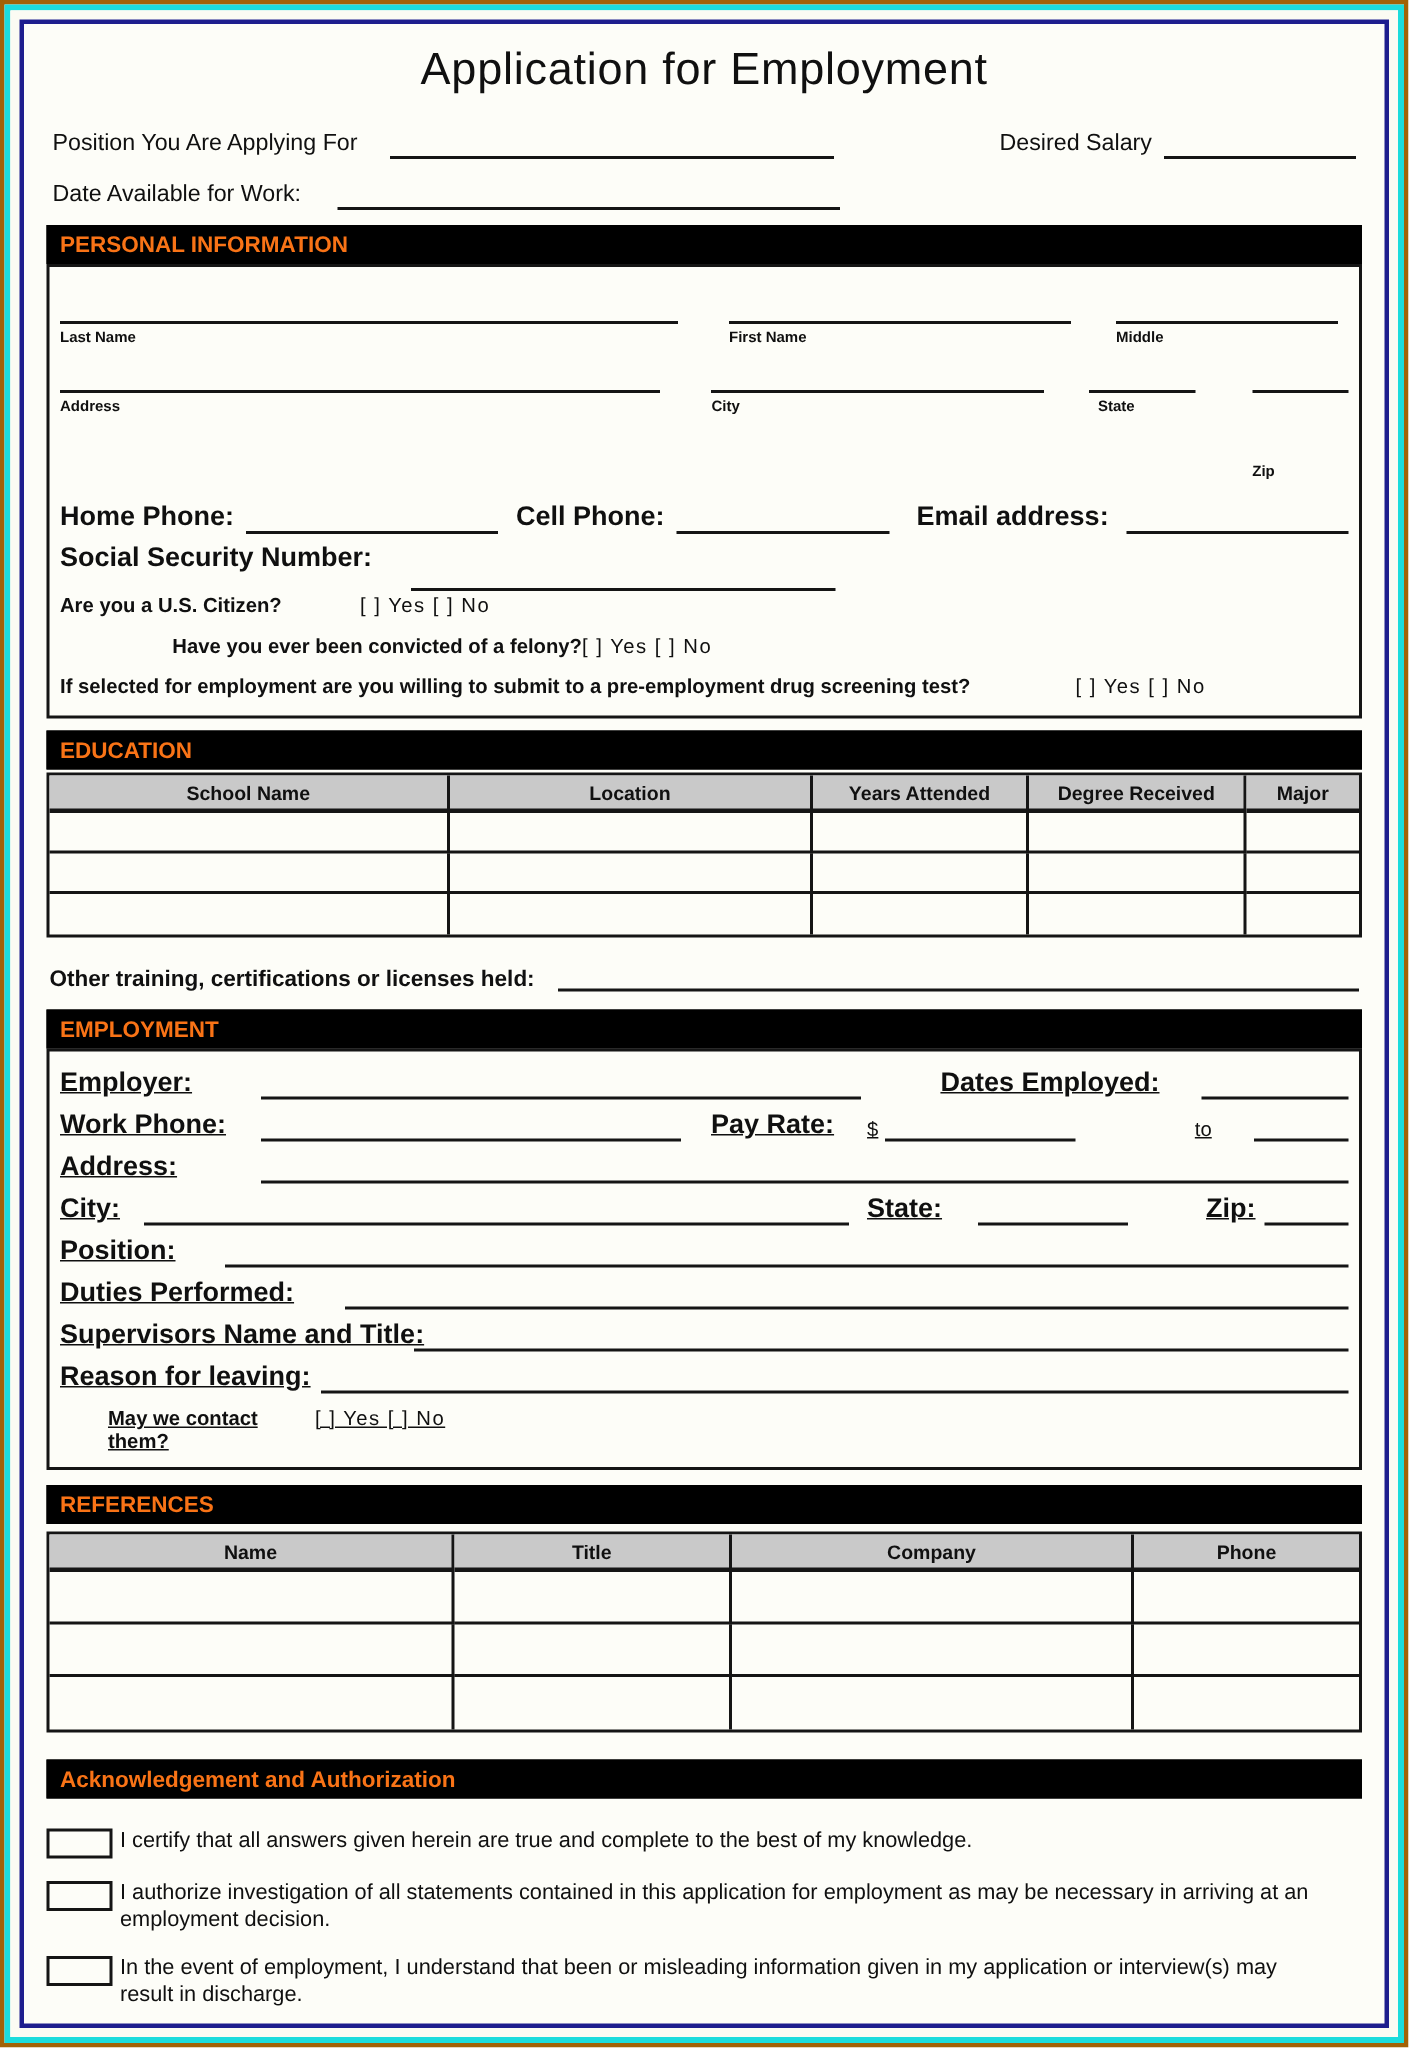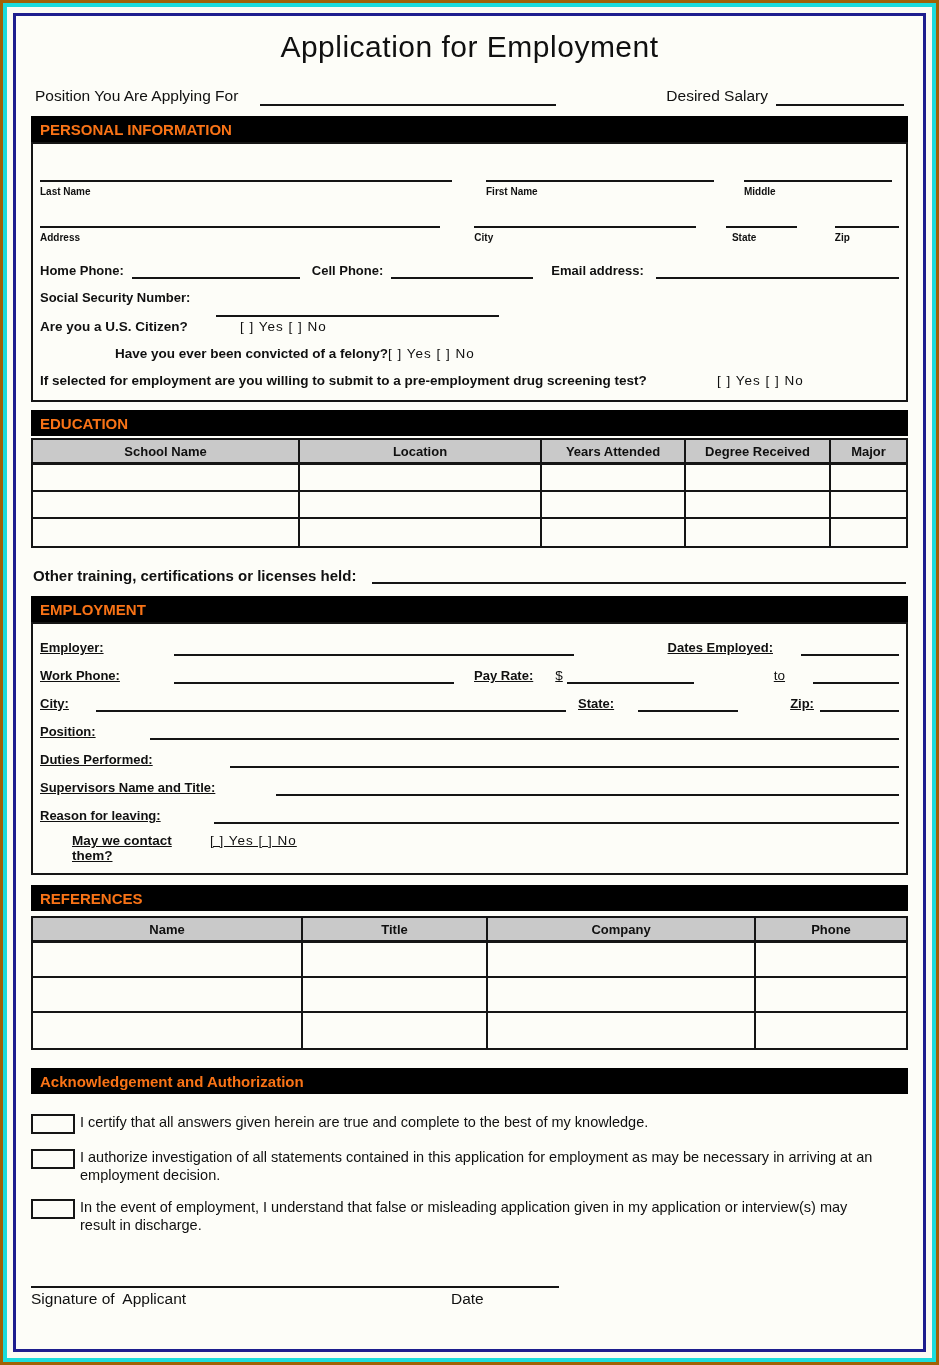--- a/index.html
+++ b/index.html
@@ -21,21 +21,21 @@
   .toprow .lbl { white-space: nowrap; padding-bottom: 1px; }
 
   .bar { background: #000; color: #f97316; font-weight: bold; font-size: 15px; height: 26px; padding: 4px 8px 0 8px; border: 1px solid #000; }
   .bar.mt { margin-top: 8px; }
 
   .box { border: 2px solid #151515; border-top-width: 2px; padding: 0 7px 12px 7px; background: transparent; }
 
   .fieldrow { display: flex; }
   .fcol { display: flex; flex-direction: column; }
   .flabel { font-weight: bold; font-size: 10px; margin-top: 4px; }
-  .blbl { font-weight: bold; font-size: 13px; white-space: nowrap; padding-bottom: 1px; }
+  .blbl { font-weight: bold; font-size: 18px; white-space: nowrap; padding-bottom: 1px; }
   .rlbl { font-size: 13.5px; white-space: nowrap; padding-bottom: 1px; }
   .inline { display: flex; align-items: flex-end; }
   .qrow { display: flex; align-items: baseline; }
   .q { font-weight: bold; font-size: 13.5px; }
   .yn { font-size: 13.5px; letter-spacing: 1px; }
 
   .table { border: 2px solid #151515; margin-top: 2px; }
   .thead, .trow { display: grid; }
   .edu .thead, .edu .trow { grid-template-columns: 267px 242px 144px 145px 1fr; }
   .refs .thead, .refs .trow { grid-template-columns: 270px 185px 268px 1fr; }
@@ -77,20 +77,24 @@
   <h1 class="title">Application for Employment</h1>
 
   <div class="toprow">
     <span class="lbl">Position You Are Applying For</span>
     <span class="ul" style="width:296px; margin-left:22px;"></span>
     <span class="spacer"></span>
     <span class="lbl">Desired Salary</span>
     <span class="ul" style="width:128px; margin-left:8px;"></span>
   </div>
 
+  <div class="toprow">
+    <span class="lbl">Date Available for Work:</span>
+    <span class="ul" style="width:335px; margin-left:24px;"></span>
+  </div>
 
   <div class="bar">PERSONAL INFORMATION</div>
 
   <div class="box">
 
     <div class="fieldrow" style="margin-top:20px;">
       <div class="fcol" style="width:412px;">
         <span class="ul"></span>
         <span class="flabel">Last Name</span>
       </div>
@@ -110,21 +114,21 @@
         <span class="flabel">Address</span>
       </div>
       <div class="fcol" style="width:228px; margin-left:34px;">
         <span class="ul"></span>
         <span class="flabel">City</span>
       </div>
       <div class="fcol" style="width:73px; margin-left:30px;">
         <span class="ul"></span>
         <span class="flabel" style="padding-left:6px;">State</span>
       </div>
-      <div class="fcol" style="width:66px; margin-left:38px;">
+      <div class="fcol" style="width:66px; margin-left:38px;gap:43px;">
         <span class="ul"></span>
         <span class="flabel">Zip</span>
       </div>
     </div>
 
     <div class="inline" style="margin-top:16px; height:20px;">
       <span class="blbl">Home Phone:</span>
       <span class="ul" style="width:168px; margin-left:8px;"></span>
       <span class="blbl" style="margin-left:12px;">Cell Phone:</span>
       <span class="ul" style="width:142px; margin-left:8px;"></span>
@@ -207,20 +211,24 @@
     <div class="erow">
       <span class="blbl" style="width:134px;">Work Phone:</span>
       <span class="ul" style="width:280px;"></span>
       <span class="blbl" style="margin-left:20px;">Pay Rate:</span>
       <span class="rlbl" style="margin-left:22px;">$</span>
       <span class="ul" style="width:127px; margin-left:4px;"></span>
       <span class="rlbl" style="margin-left:80px;">to</span>
       <span class="ul" style="flex:1; margin-left:28px;"></span>
     </div>
 
+    <div class="erow">
+      <span class="blbl" style="width:134px;">Address:</span>
+      <span class="ul" style="flex:1;"></span>
+    </div>
 
     <div class="erow">
       <span class="blbl" style="width:56px;">City:</span>
       <span class="ul" style="width:470px;"></span>
       <span class="blbl" style="margin-left:12px;">State:</span>
       <span class="ul" style="width:100px; margin-left:24px;"></span>
       <span class="blbl" style="margin-left:52px;">Zip:</span>
       <span class="ul" style="flex:1; margin-left:6px;"></span>
     </div>
 
@@ -286,21 +294,21 @@
     <div class="ack-item">
       <span class="chk"></span>
       <span class="acktext">I certify that all answers given herein are true and complete to the best of my knowledge.</span>
     </div>
     <div class="ack-item" style="margin-top:4px;">
       <span class="chk"></span>
       <span class="acktext">I authorize investigation of all statements contained in this application for employment as may be necessary in arriving at an employment decision.</span>
     </div>
     <div class="ack-item" style="margin-top:14px;">
       <span class="chk"></span>
-      <span class="acktext">In the event of employment, I understand that false or misleading application given in my application or interview(s) may result in discharge.</span>
+      <span class="acktext">In the event of employment, I understand that been or misleading information given in my application or interview(s) may result in discharge.</span>
     </div>
   </div>
 
   <div class="sigblock">
     <div class="sigline"></div>
     <div class="siglabels">
       <span class="sig">Signature of  Applicant</span>
       <span class="date">Date</span>
     </div>
   </div>

